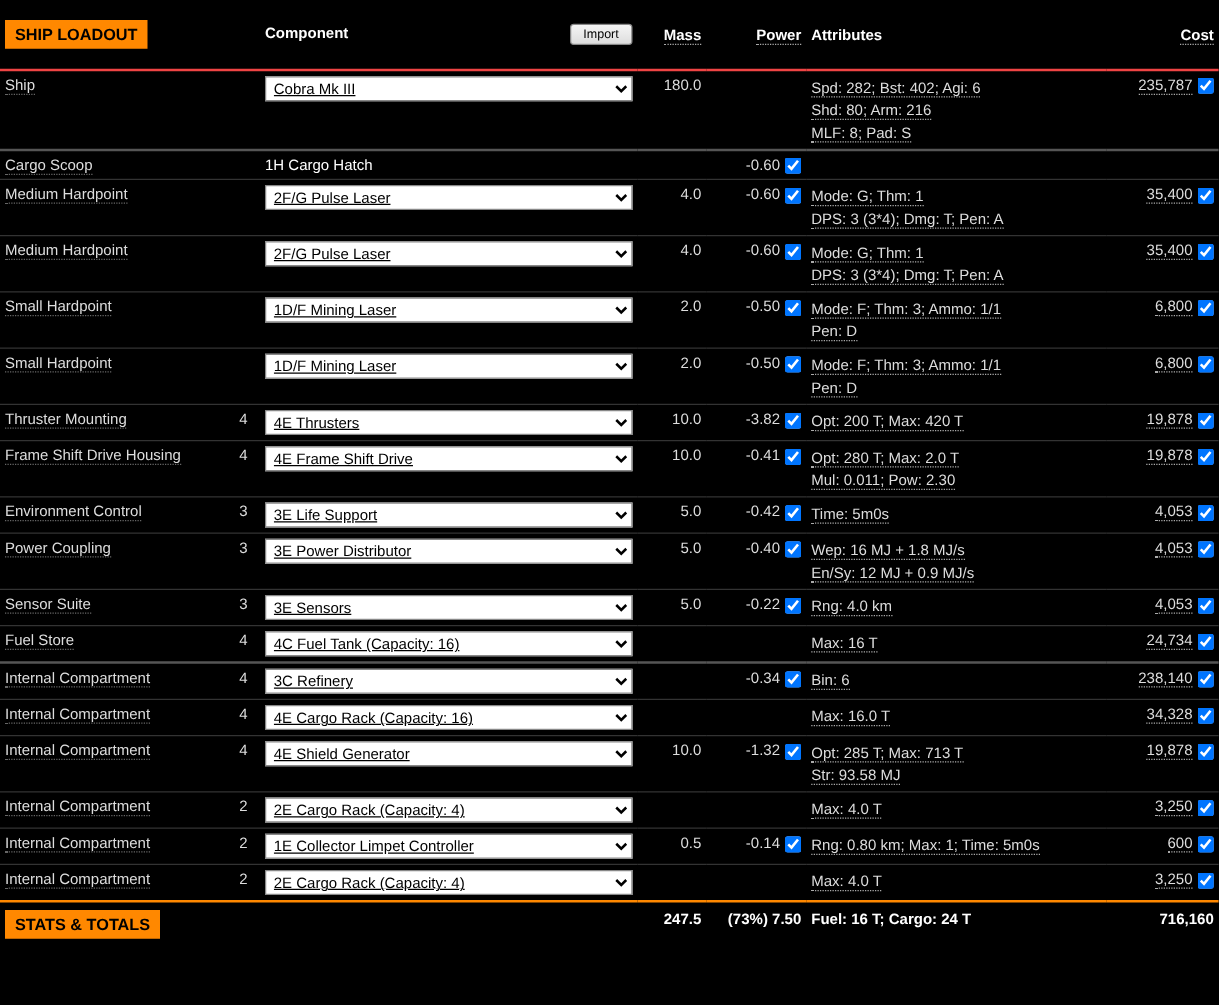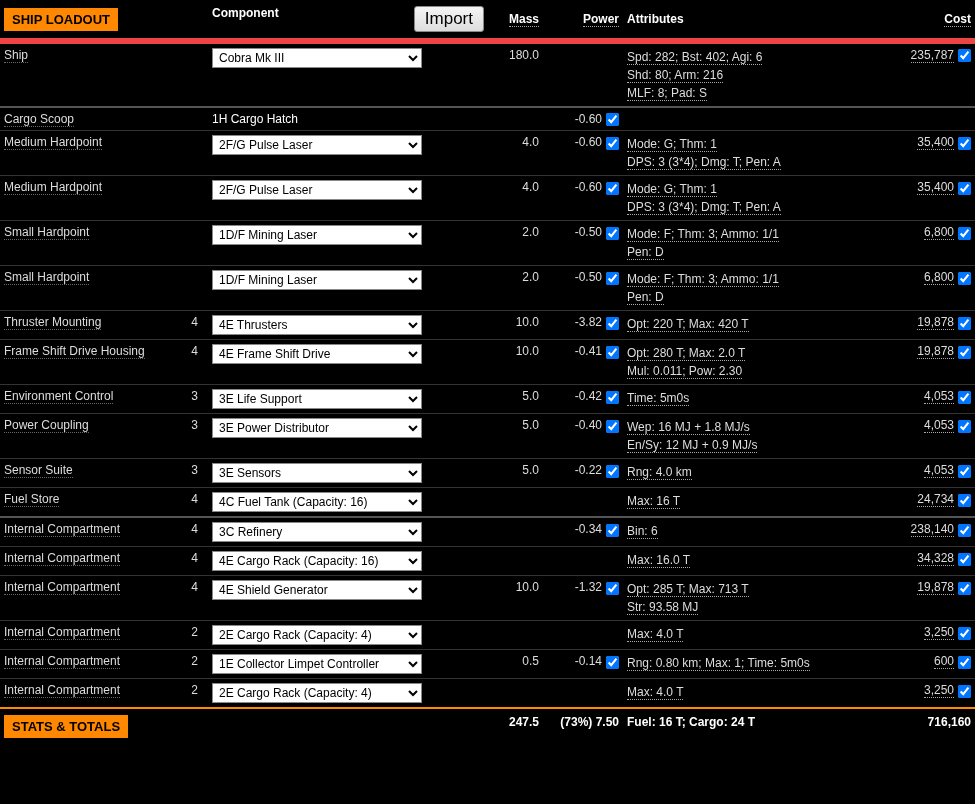--- a/index.html
+++ b/index.html
@@ -4,49 +4,50 @@
 <style>
 * { box-sizing: border-box; margin: 0; padding: 0; }
 body {
   background: #000;
   color: #ddd;
   font-family: Verdana, Geneva, sans-serif;
   font-size: 12px;
   width: 975px;
 }
 table { width: 100%; border-collapse: collapse; }
-th { text-align: left; font-weight: bold; color: #fff; padding: 6px 4px; border-bottom: 6px solid #ef4444; vertical-align: middle; }
+th { text-align: left; font-weight: bold; color: #fff; padding: 16px 4px; border-bottom: 2px solid #ef4444; vertical-align: middle; }
 th.underline span { border-bottom: 1px dotted #aaa; }
 th.ralign, td.ralign { text-align: right; }
 td { padding: 4px 4px; vertical-align: top; color: #ddd; }
 tr.row { border-bottom: 1px solid #333; }
 tr.row.bigsep { border-bottom: 2px solid #555; }
 .section-hdr {
   background: #f80;
   color: #000;
   font-weight: bold;
   font-size: 13px;
   padding: 4px 8px;
   display: inline-block;
 }
 select.combo {
-  width: 210px;
+  width: 294px;
   background: #fff;
   color: #000;
   font-family: Verdana, sans-serif;
   font-size: 12px;
   border: 1px solid #888;
   padding: 1px 2px;
+  text-decoration: underline;
 }
 .btn {
   background: linear-gradient(#f5f5f5,#ddd);
   border: 1px solid #888;
   color: #000;
   font-family: Verdana, sans-serif;
-  font-size: 17px;
+  font-size: 10px;
   padding: 2px 10px;
   border-radius: 3px;
   cursor: pointer;
 }
 input[type=checkbox] { margin-left: 4px; vertical-align: middle; }
 .attrline { color: #ddd; line-height: 1.5; }
 .attrline .dotted { border-bottom: 1px dotted #aaa; }
 .cost { text-align: right; white-space: nowrap; }
 .cost .dotted { border-bottom: 1px dotted #aaa; }
 .slotname { color: #ddd; border-bottom: 1px dotted #666; margin-top: 29px; }
@@ -150,21 +151,21 @@
           <div class="attrline"><span class="dotted">Pen: D</span></div>
         </td>
         <td class="cost"><span class="dotted">6,800</span><input type="checkbox" checked="" style=""></td>
       </tr>
       <tr class="row">
         <td><span class="slotname">Thruster Mounting</span><span style="float: right; padding-right: 6px;">4</span></td>
         <td><select class="combo"><option>4E Thrusters</option></select></td>
         <td class="ralign">10.0</td>
         <td class="ralign powercell"><span>-3.82</span><input type="checkbox" checked="" style=""></td>
         <td>
-          <div class="attrline"><span class="dotted">Opt: 220 T; Max: 420 T</span></div>
+          <div class="attrline"><span class="dotted">Opt: 200 T; Max: 420 T</span></div>
         </td>
         <td class="cost"><span class="dotted">19,878</span><input type="checkbox" checked="" style=""></td>
       </tr>
       <tr class="row">
         <td><span class="slotname">Frame Shift Drive Housing</span><span style="float: right; padding-right: 6px;">4</span></td>
         <td><select class="combo"><option>4E Frame Shift Drive</option></select></td>
         <td class="ralign">10.0</td>
         <td class="ralign powercell"><span>-0.41</span><input type="checkbox" checked="" style=""></td>
         <td>
           <div class="attrline"><span class="dotted">Opt: 280 T; Max: 2.0 T</span></div>

